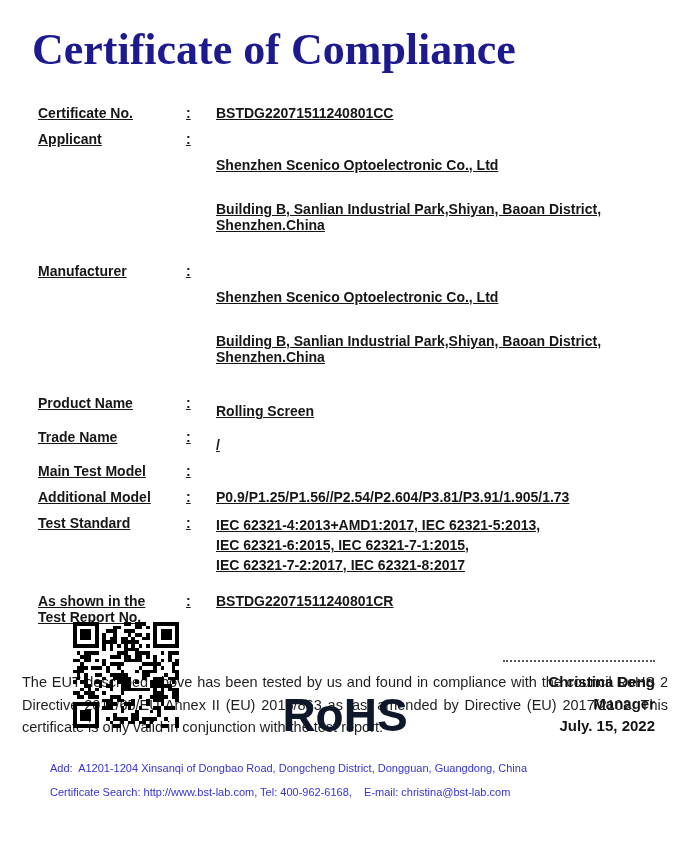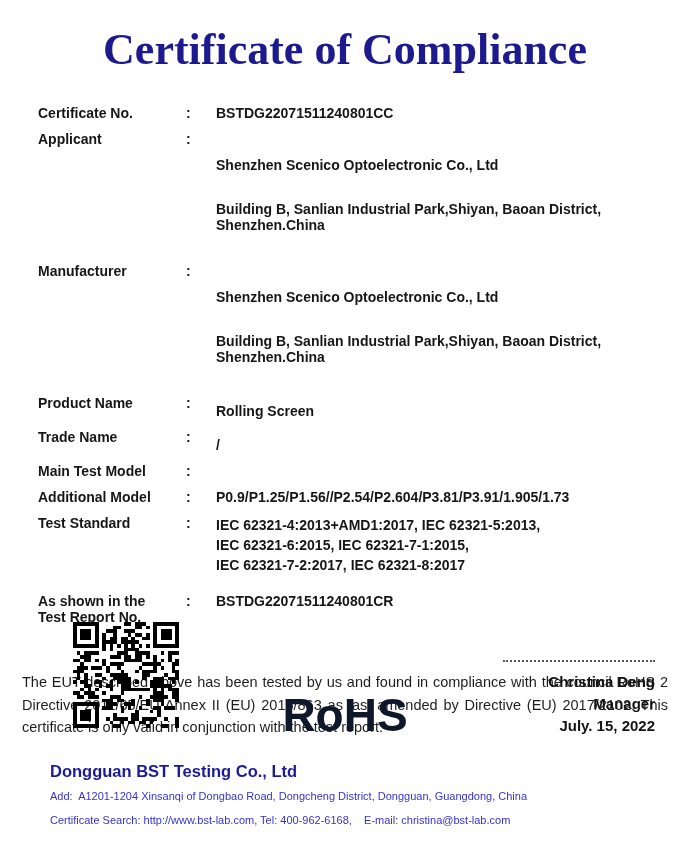--- a/index.html
+++ b/index.html
@@ -10,30 +10,31 @@
     width: 690px;
     height: 845px;
     background: #ffffff;
     font-family: "Liberation Sans", "DejaVu Sans", sans-serif;
     color: #161616;
     overflow: hidden;
   }
   
   .title {
     margin-top: 24px;
-    text-align: center;
     font-family: "Liberation Serif", "DejaVu Serif", serif;
     font-weight: bold;
     font-size: 44px;
     letter-spacing: 0px;
     color: #1c1a8e;
+    padding-left: 32px;
   }
   
   .details {
     margin: 30px 30px 0 38px;
+    text-decoration: underline;
   }
   .row {
     display: flex;
     align-items: flex-start;
     margin-bottom: 10px;
   }
   .row .label {
     width: 148px;
     flex: 0 0 148px;
     font-weight: bold;
@@ -611,18 +612,17 @@
   <div class="rohs">RoHS</div>
 
   <div class="signature">
     <div class="dotted"></div>
     <div class="sig-line">Christina Deng</div>
     <div class="sig-line">Manager</div>
     <div class="sig-line">July. 15, 2022</div>
   </div>
 
   <div class="footer">
-    <div class="company">Dongguan BST Testing Co., Ltd</div>
     <div class="line">Add:  A1201-1204 Xinsanqi of Dongbao Road, Dongcheng District, Dongguan, Guangdong, China</div>
     <div class="line">Certificate Search: http://www.bst-lab.com, Tel: 400-962-6168,    E-mail: christina@bst-lab.com</div>
   </div>
 
 </div>
 
 </body></html>

